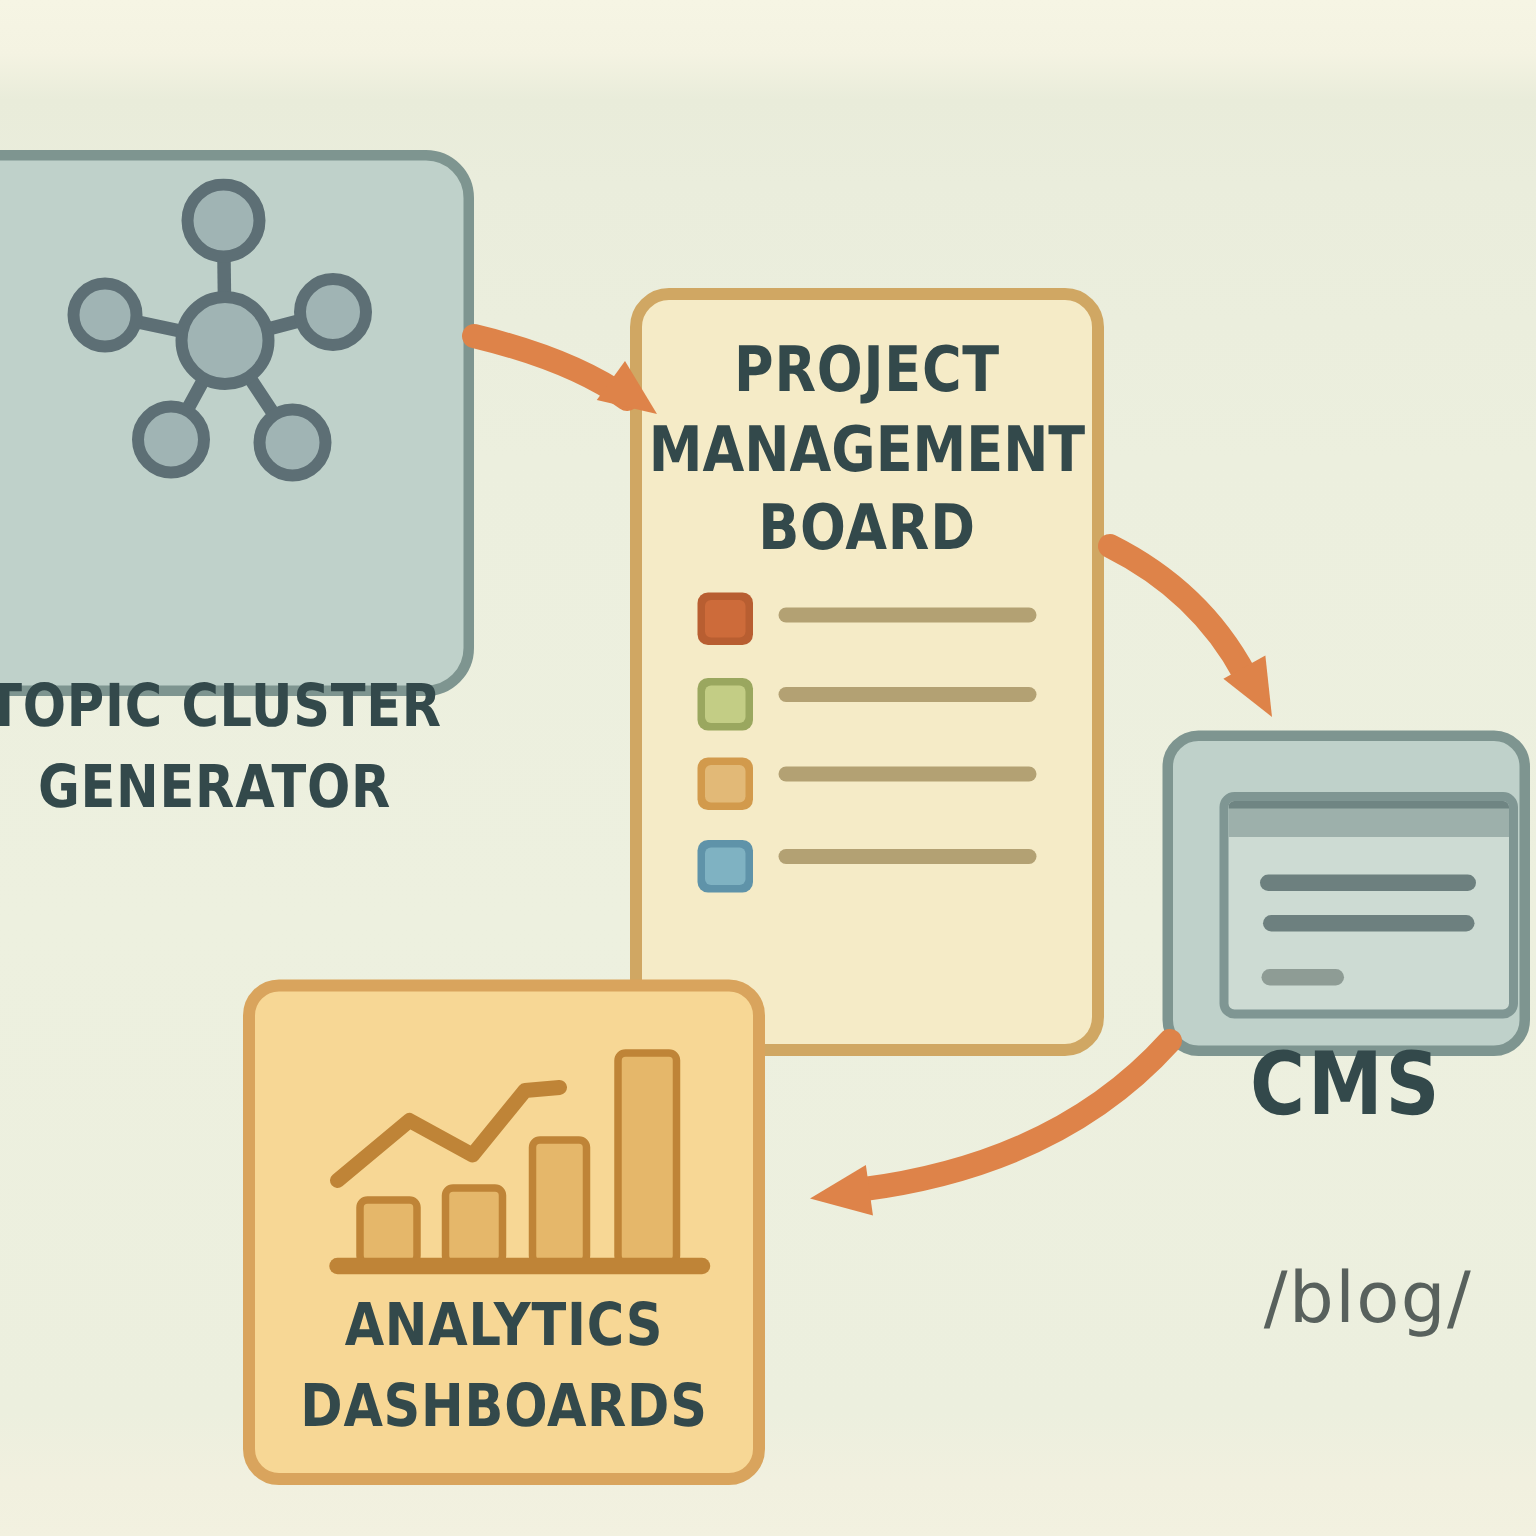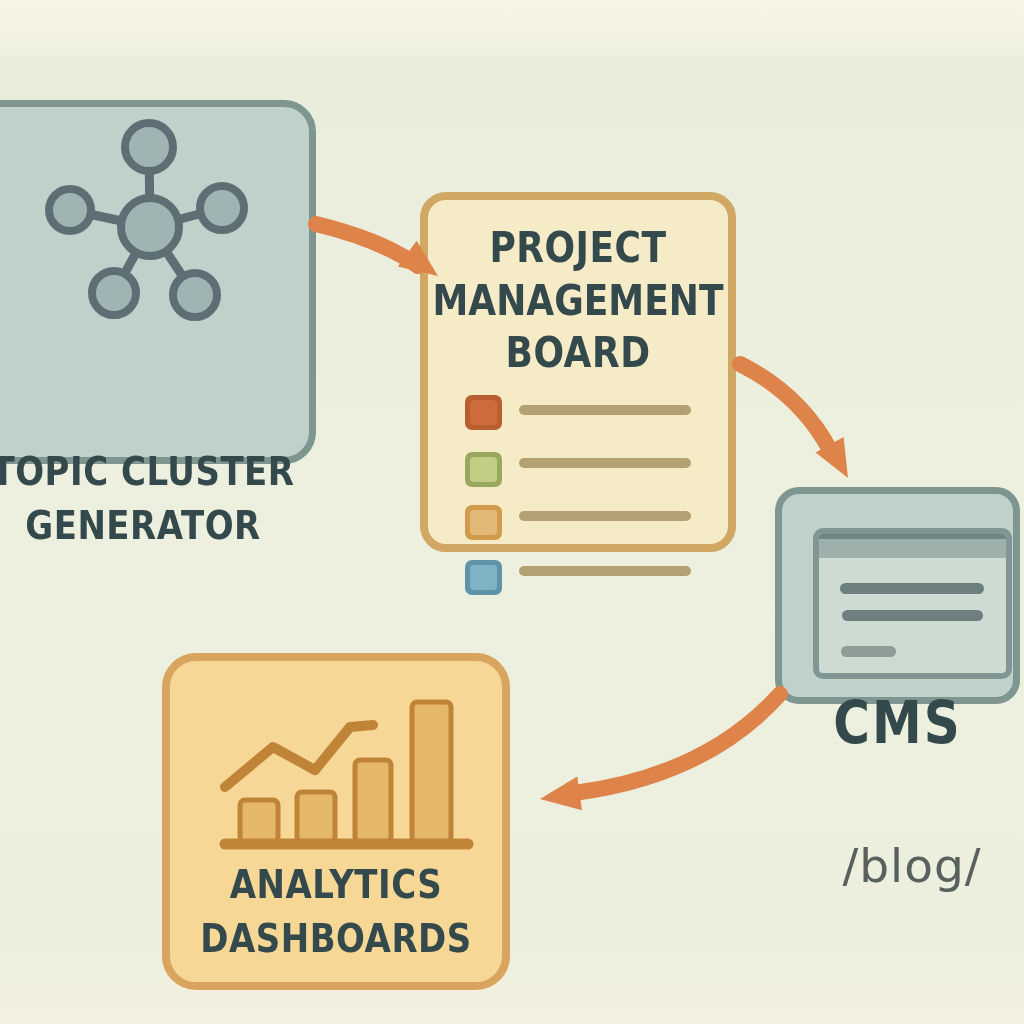--- a/index.html
+++ b/index.html
@@ -15,21 +15,21 @@
     position:absolute;left:0;right:0;text-align:center;font-weight:bold;
     letter-spacing:.5px;transform:scaleY(1.16);transform-origin:center;
     white-space:nowrap;
   }
   
   #topic-box{left:-30px;top:100px;width:346px;height:364px;border-radius:32px;border:7px solid;}
   #topic-box .l1{top:344px;font-size:34px;}
   #topic-box .l2{top:398px;font-size:34px;}
   #cluster-svg{position:absolute;left:58px;top:12px;}
   
-  #board-box{left:420px;top:192px;width:316px;height:360px;border-radius:26px;border:8px solid;}
+  #board-box{left:420px;top:192px;width:316px;height:512px;border-radius:26px;border:8px solid;}
   #board-box .t1{top:27px;font-size:36px;}
   #board-box .t2{top:80px;font-size:36px;letter-spacing:0;}
   #board-box .t3{top:132px;font-size:36px;}
   .bullet{position:absolute;left:37px;width:37px;height:35px;border-radius:7px;}
   .bullet .inner{position:absolute;inset:5px;border-radius:4px;}
   .task-line{position:absolute;left:91px;width:172px;height:10px;border-radius:6px;}
   
   #cms-box{left:775px;top:487px;width:245px;height:217px;border-radius:24px;border:7px solid;}
   #cms-window{position:absolute;left:31px;top:34px;width:199px;height:151px;border-radius:10px;border:6px solid;box-sizing:border-box;overflow:hidden;}
   #cms-window .win-header{position:absolute;left:0;right:0;top:0;height:24px;border-top:5px solid #6f8583;box-sizing:border-box;}
@@ -107,21 +107,21 @@
   <div id="cms-box" class="node" style="background-color: rgb(191, 209, 202); border-color: rgb(126, 149, 144);">
     <div id="cms-window" style="background-color: rgb(205, 219, 211); border-color: rgb(127, 150, 147);">
       <div class="win-header" style="background-color: rgb(157, 176, 171);"></div>
       <div class="win-line" id="win-line-1" style="background-color: rgb(109, 128, 127);"></div>
       <div class="win-line" id="win-line-2" style="background-color: rgb(109, 128, 127);"></div>
       <div class="win-line" id="win-line-3" style="background-color: rgb(142, 156, 149);"></div>
     </div>
     <div class="label cms-label" style="color: rgb(51, 73, 75);">CMS</div>
   </div>
 
-  <div id="analytics-box" class="node" style="background-color: rgb(247, 215, 149); border-color: rgb(217, 164, 93);">
+  <div id="analytics-box" class="node" style="background-color: rgb(247, 215, 149); border-color: rgb(217, 164, 93); border-radius: 24px;">
     <svg id="chart-svg" width="272" height="165" viewBox="0 0 272 165">
       <g stroke-width="5" style="stroke: rgb(191, 132, 55); fill: rgb(229, 183, 106);">
         <rect x="28" y="108" width="38" height="42" rx="5"></rect>
         <rect x="85" y="100" width="38" height="50" rx="5"></rect>
         <rect x="143" y="68" width="36" height="82" rx="5"></rect>
         <rect x="200" y="10" width="39" height="140" rx="5"></rect>
       </g>
       <polyline points="13,95 61,55 103,78 138,35 161,33" fill="none" stroke-width="10" stroke-linecap="round" stroke-linejoin="round" style="stroke: rgb(191, 132, 55);"></polyline>
       <line x1="13" y1="152" x2="256" y2="152" stroke-width="11" stroke-linecap="round" style="stroke: rgb(191, 132, 55);"></line>
     </svg>

